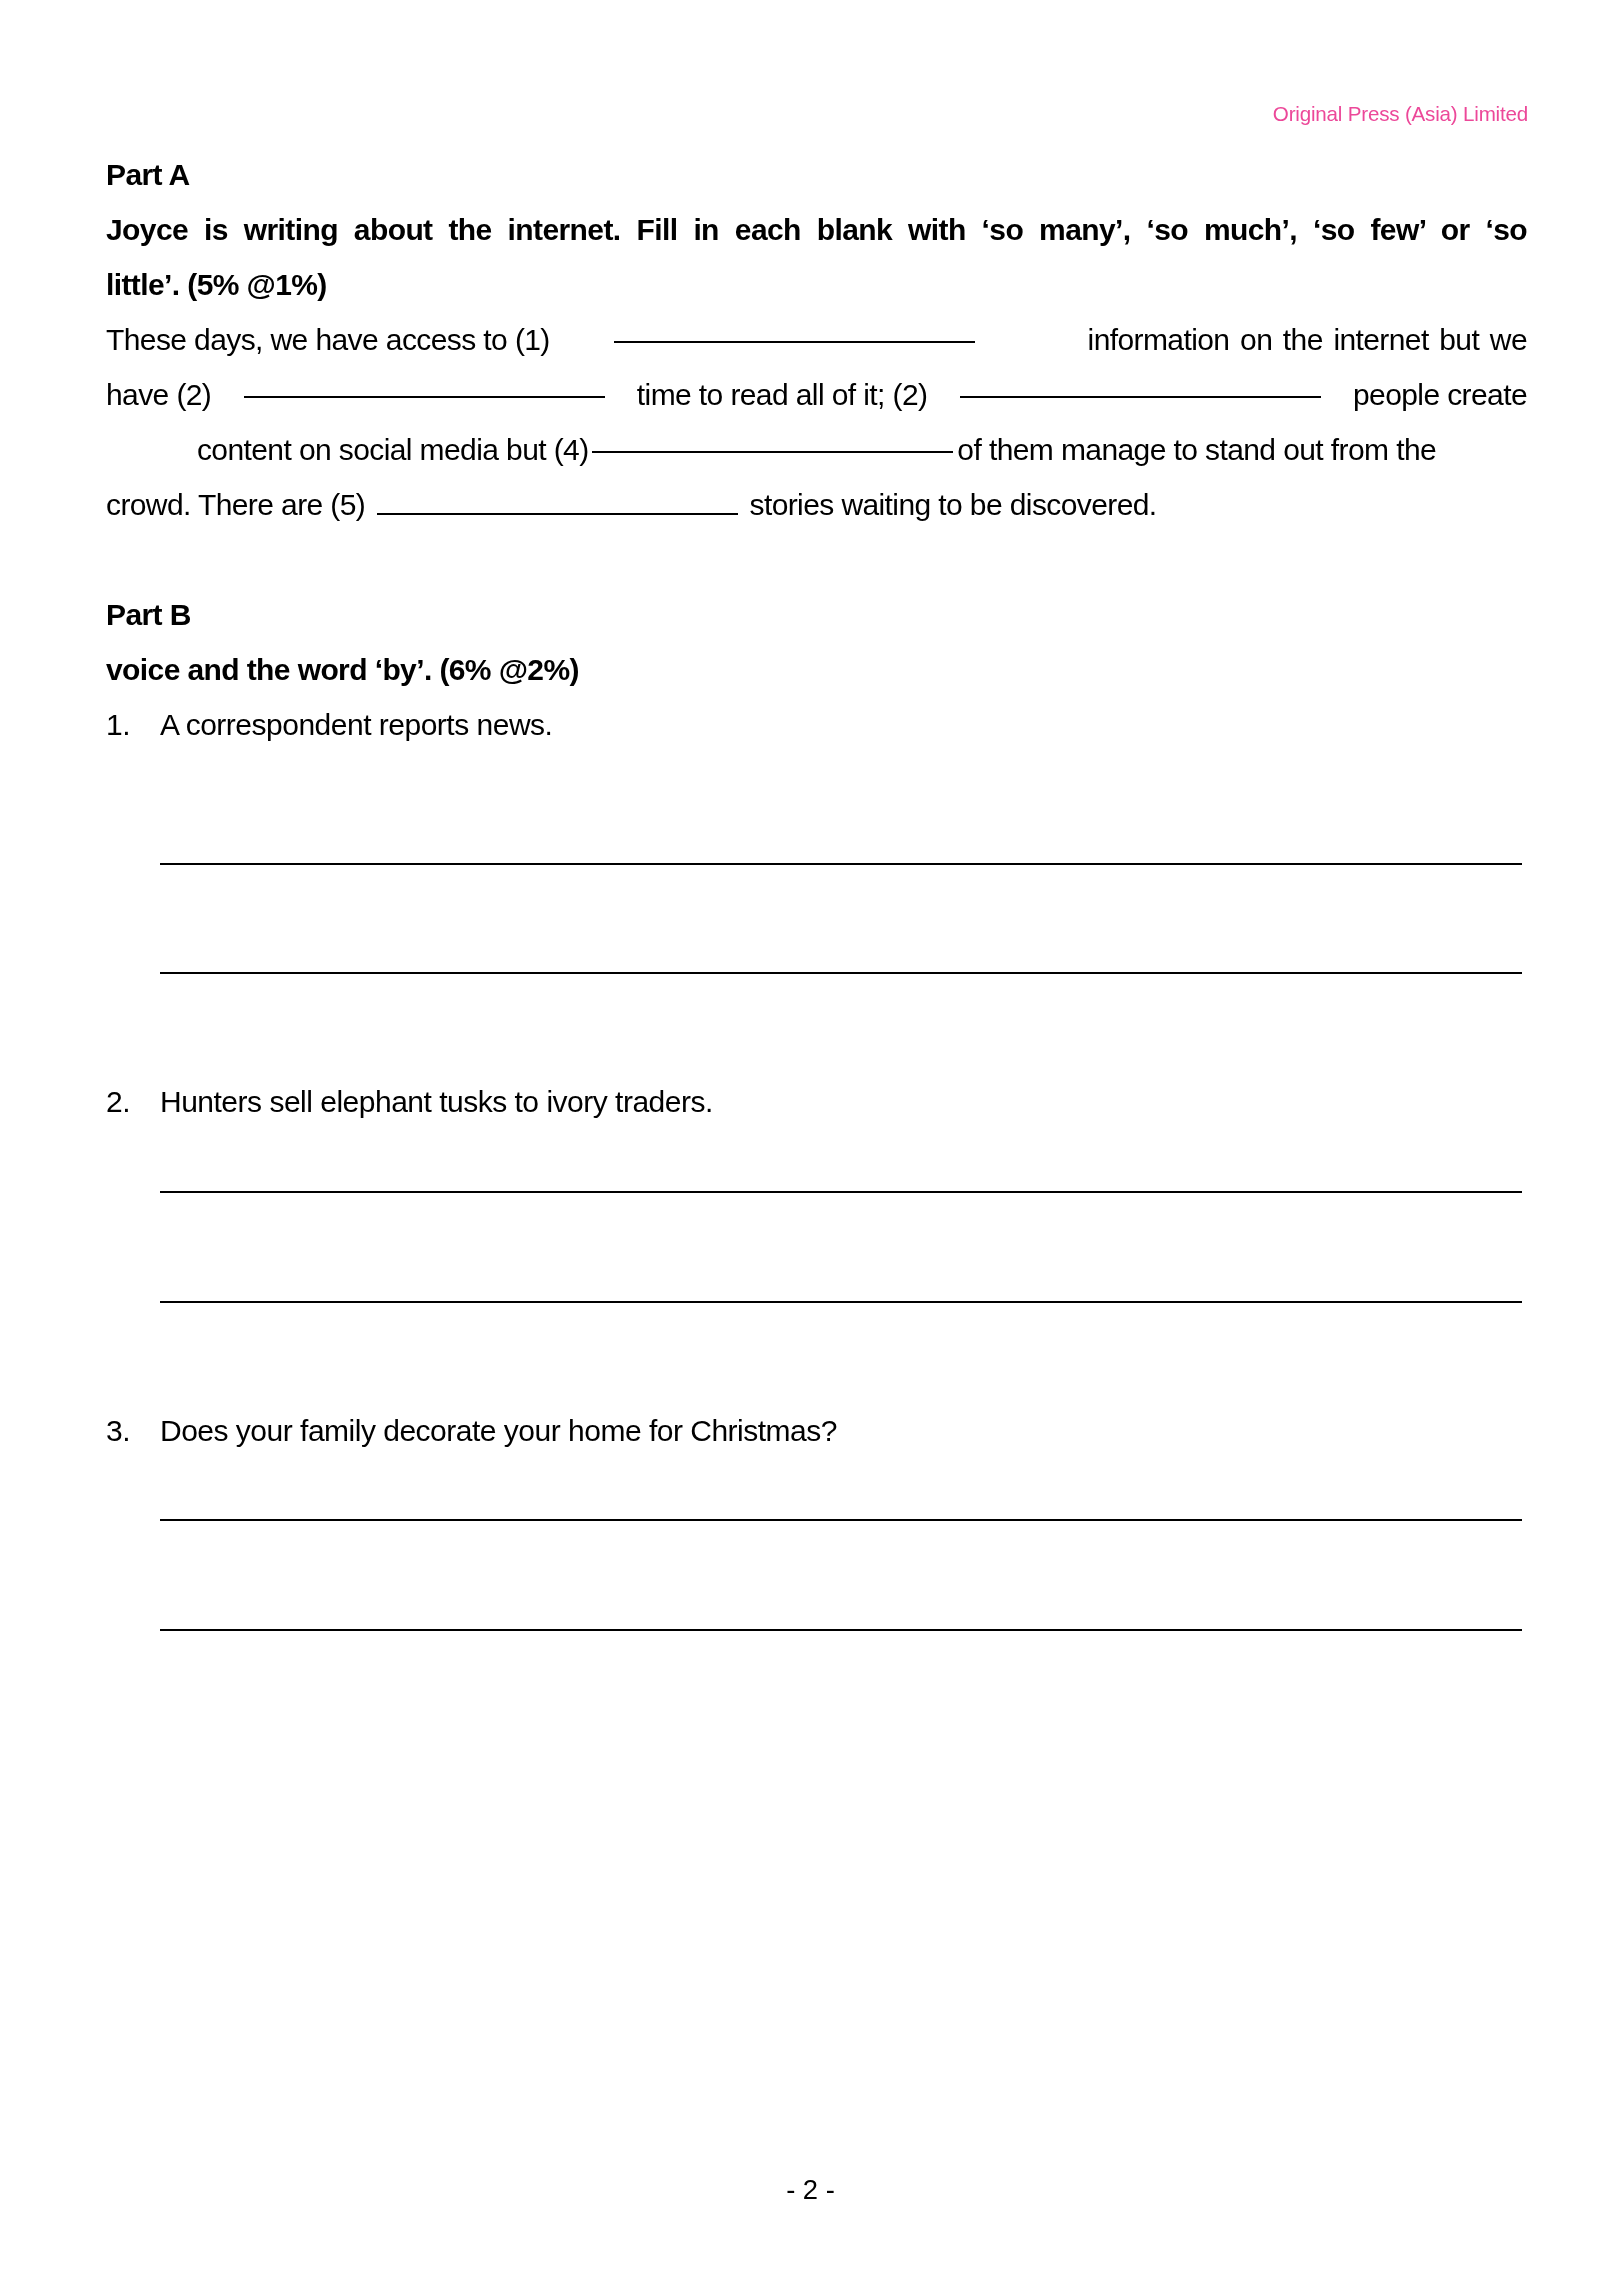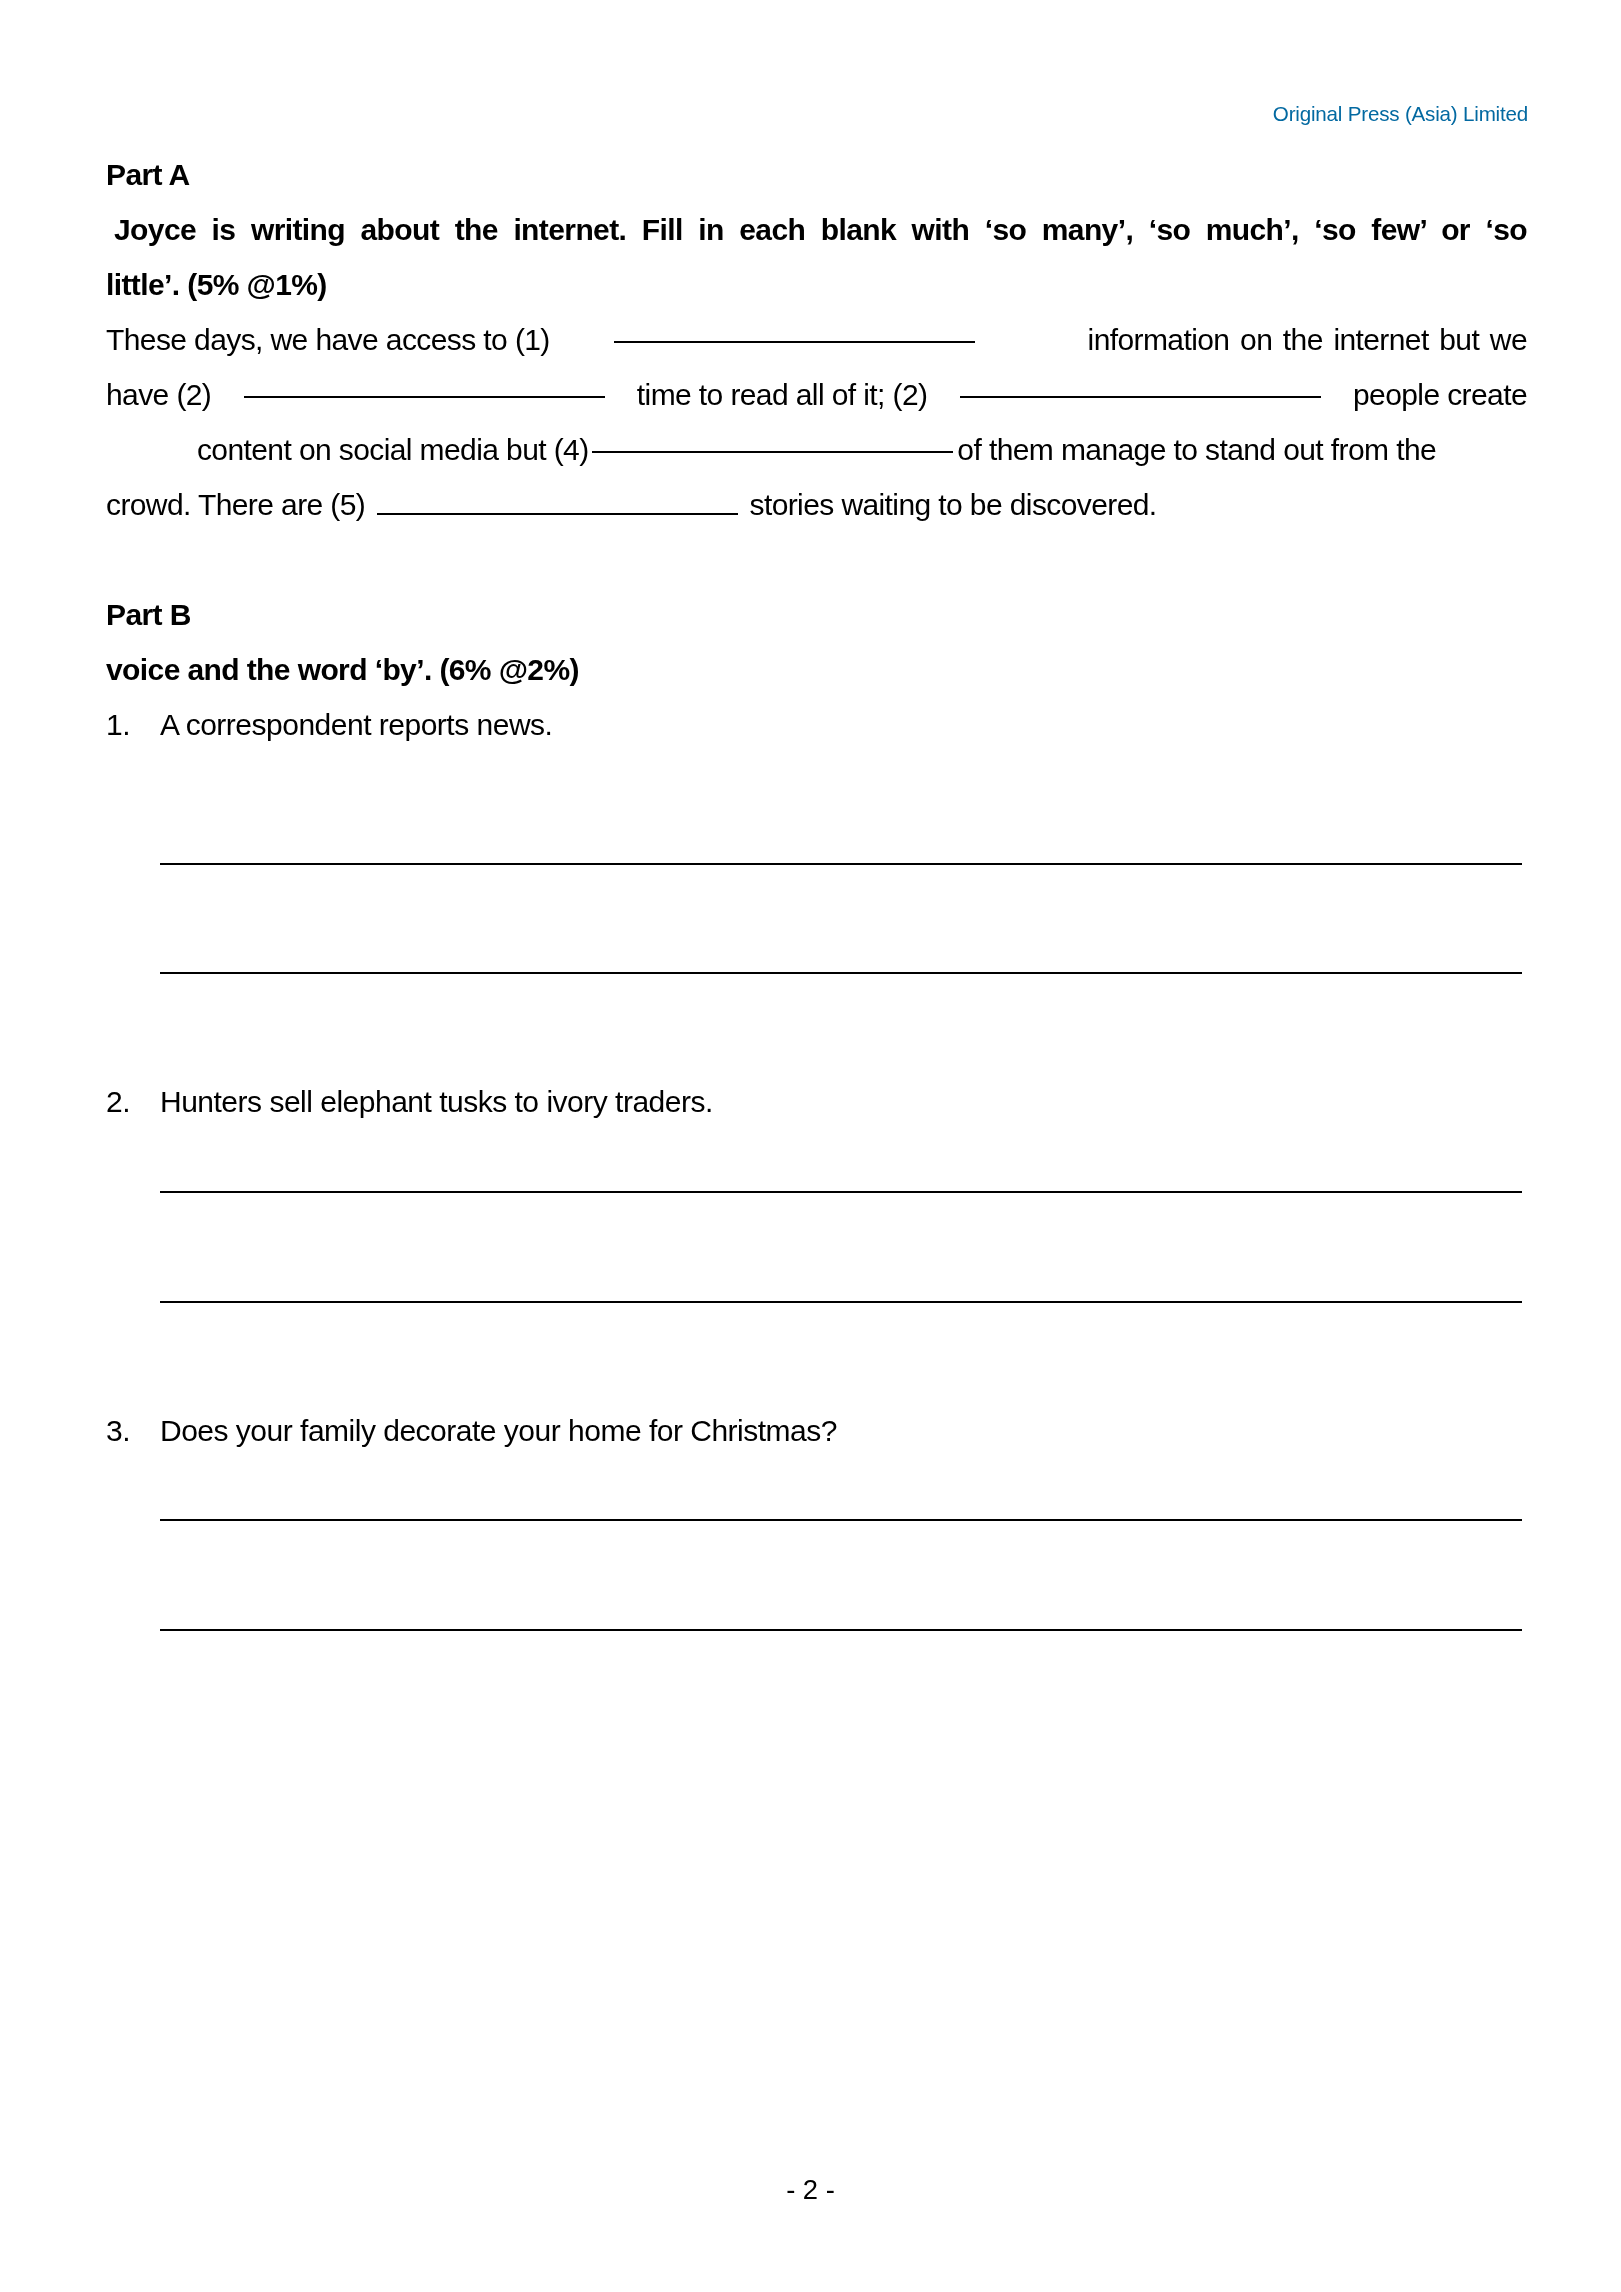--- a/index.html
+++ b/index.html
@@ -1,23 +1,23 @@
 <!DOCTYPE html>
 <html><head>
 <meta charset="utf-8">
 <style>
   html, body { margin: 0; padding: 0; background: #ffffff; }
   body { width: 1621px; height: 2293px; position: relative; overflow: hidden;
          font-family: "Liberation Sans", sans-serif; color: #000; }
-  .header-right { position: absolute; top: 102px; right: 93px; font-size: 20.6px; color: #0369a1;
+  .header-right { position: absolute; top: 102px; right: 93px; font-size: 20.6px; color: #ec4899;
                   letter-spacing: -0.2px; }
   .content { position: absolute; left: 106px; top: 147px; width: 1421px; }
   .line { font-size: 30px; line-height: 55px; height: 55px; white-space: nowrap; letter-spacing: -0.6px; }
   .bold { font-weight: bold; }
-  .justify { text-align: justify; text-align-last: justify; white-space: normal; margin-left: 8px; }
+  .justify { text-align: justify; text-align-last: justify; white-space: normal; }
   .blank { display: inline-block; width: 361px; border-bottom: 2px solid #000; height: 29px;
            vertical-align: baseline; margin: 0 3.9px; }
   .gap { height: 55px; }
   .q { position: relative; font-size: 30px; line-height: 55px; height: 55px; letter-spacing: -0.5px; }
   .q .num { position: absolute; left: 0; }
   .q .text { position: absolute; left: 54px; }
   .answer-line { position: absolute; left: 160px; width: 1362px; height: 0; border-top: 2.9px solid #000; }
   .page-num { position: absolute; top: 2174px; left: 0; width: 1621px; text-align: center;
               font-size: 27.4px; }
 </style>

